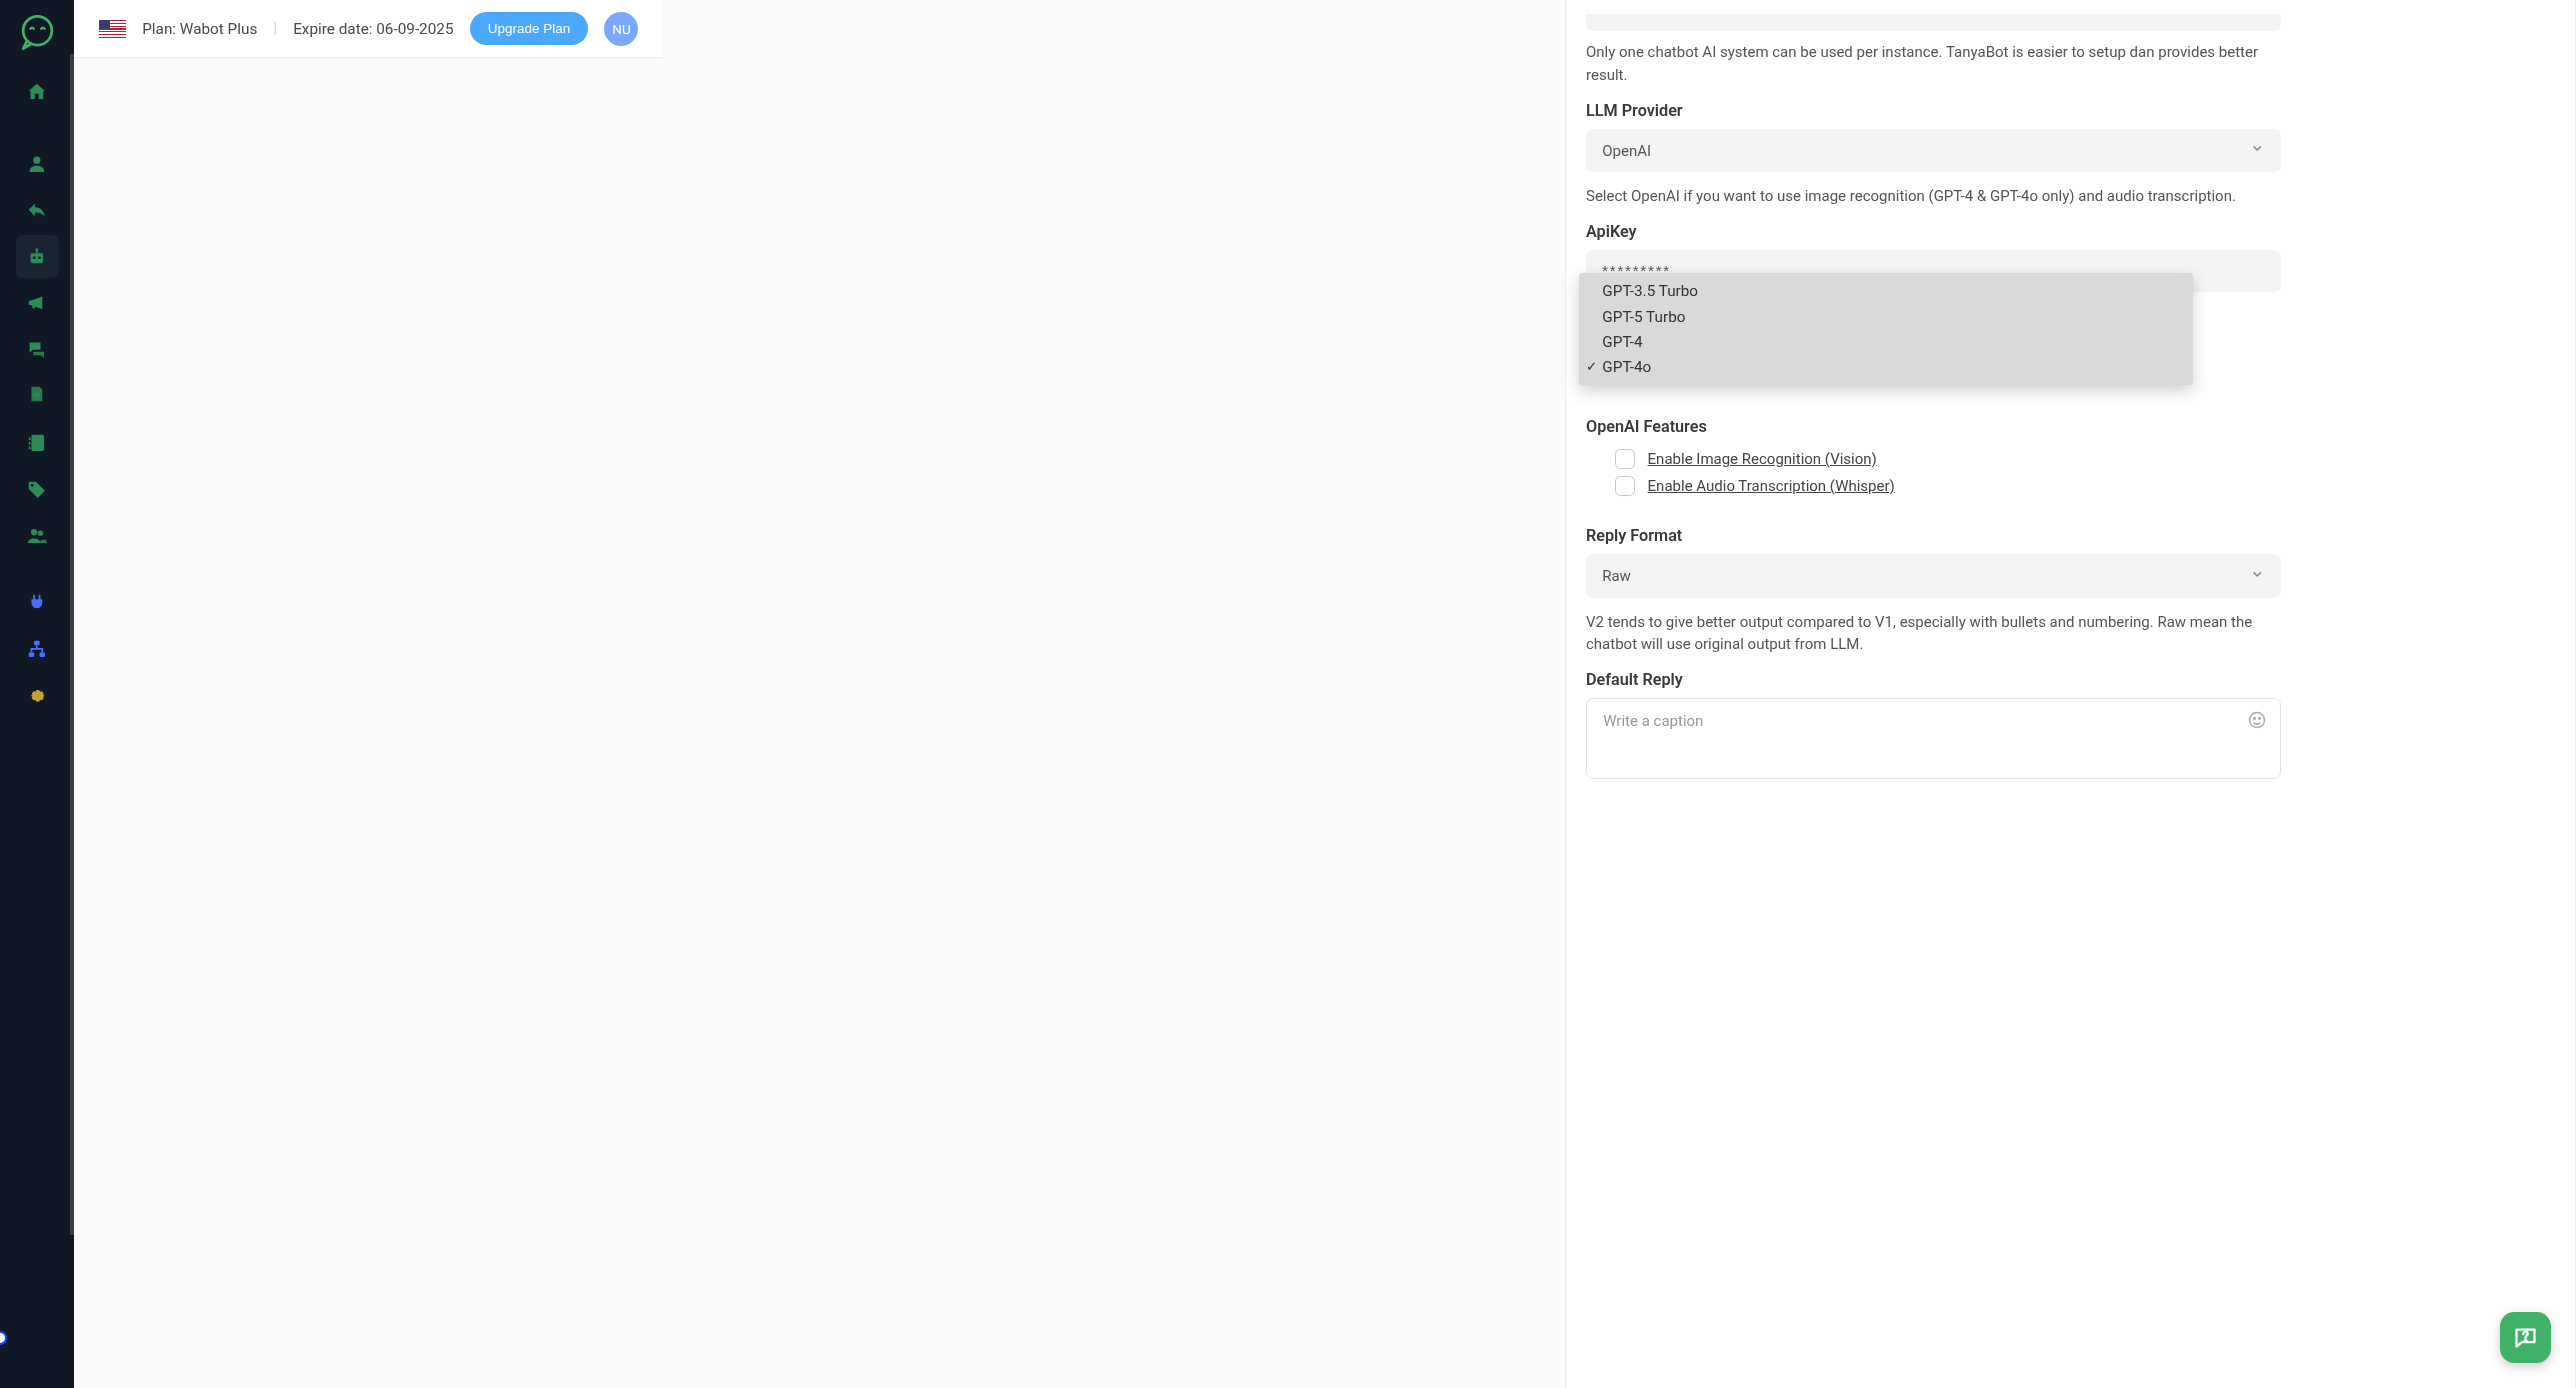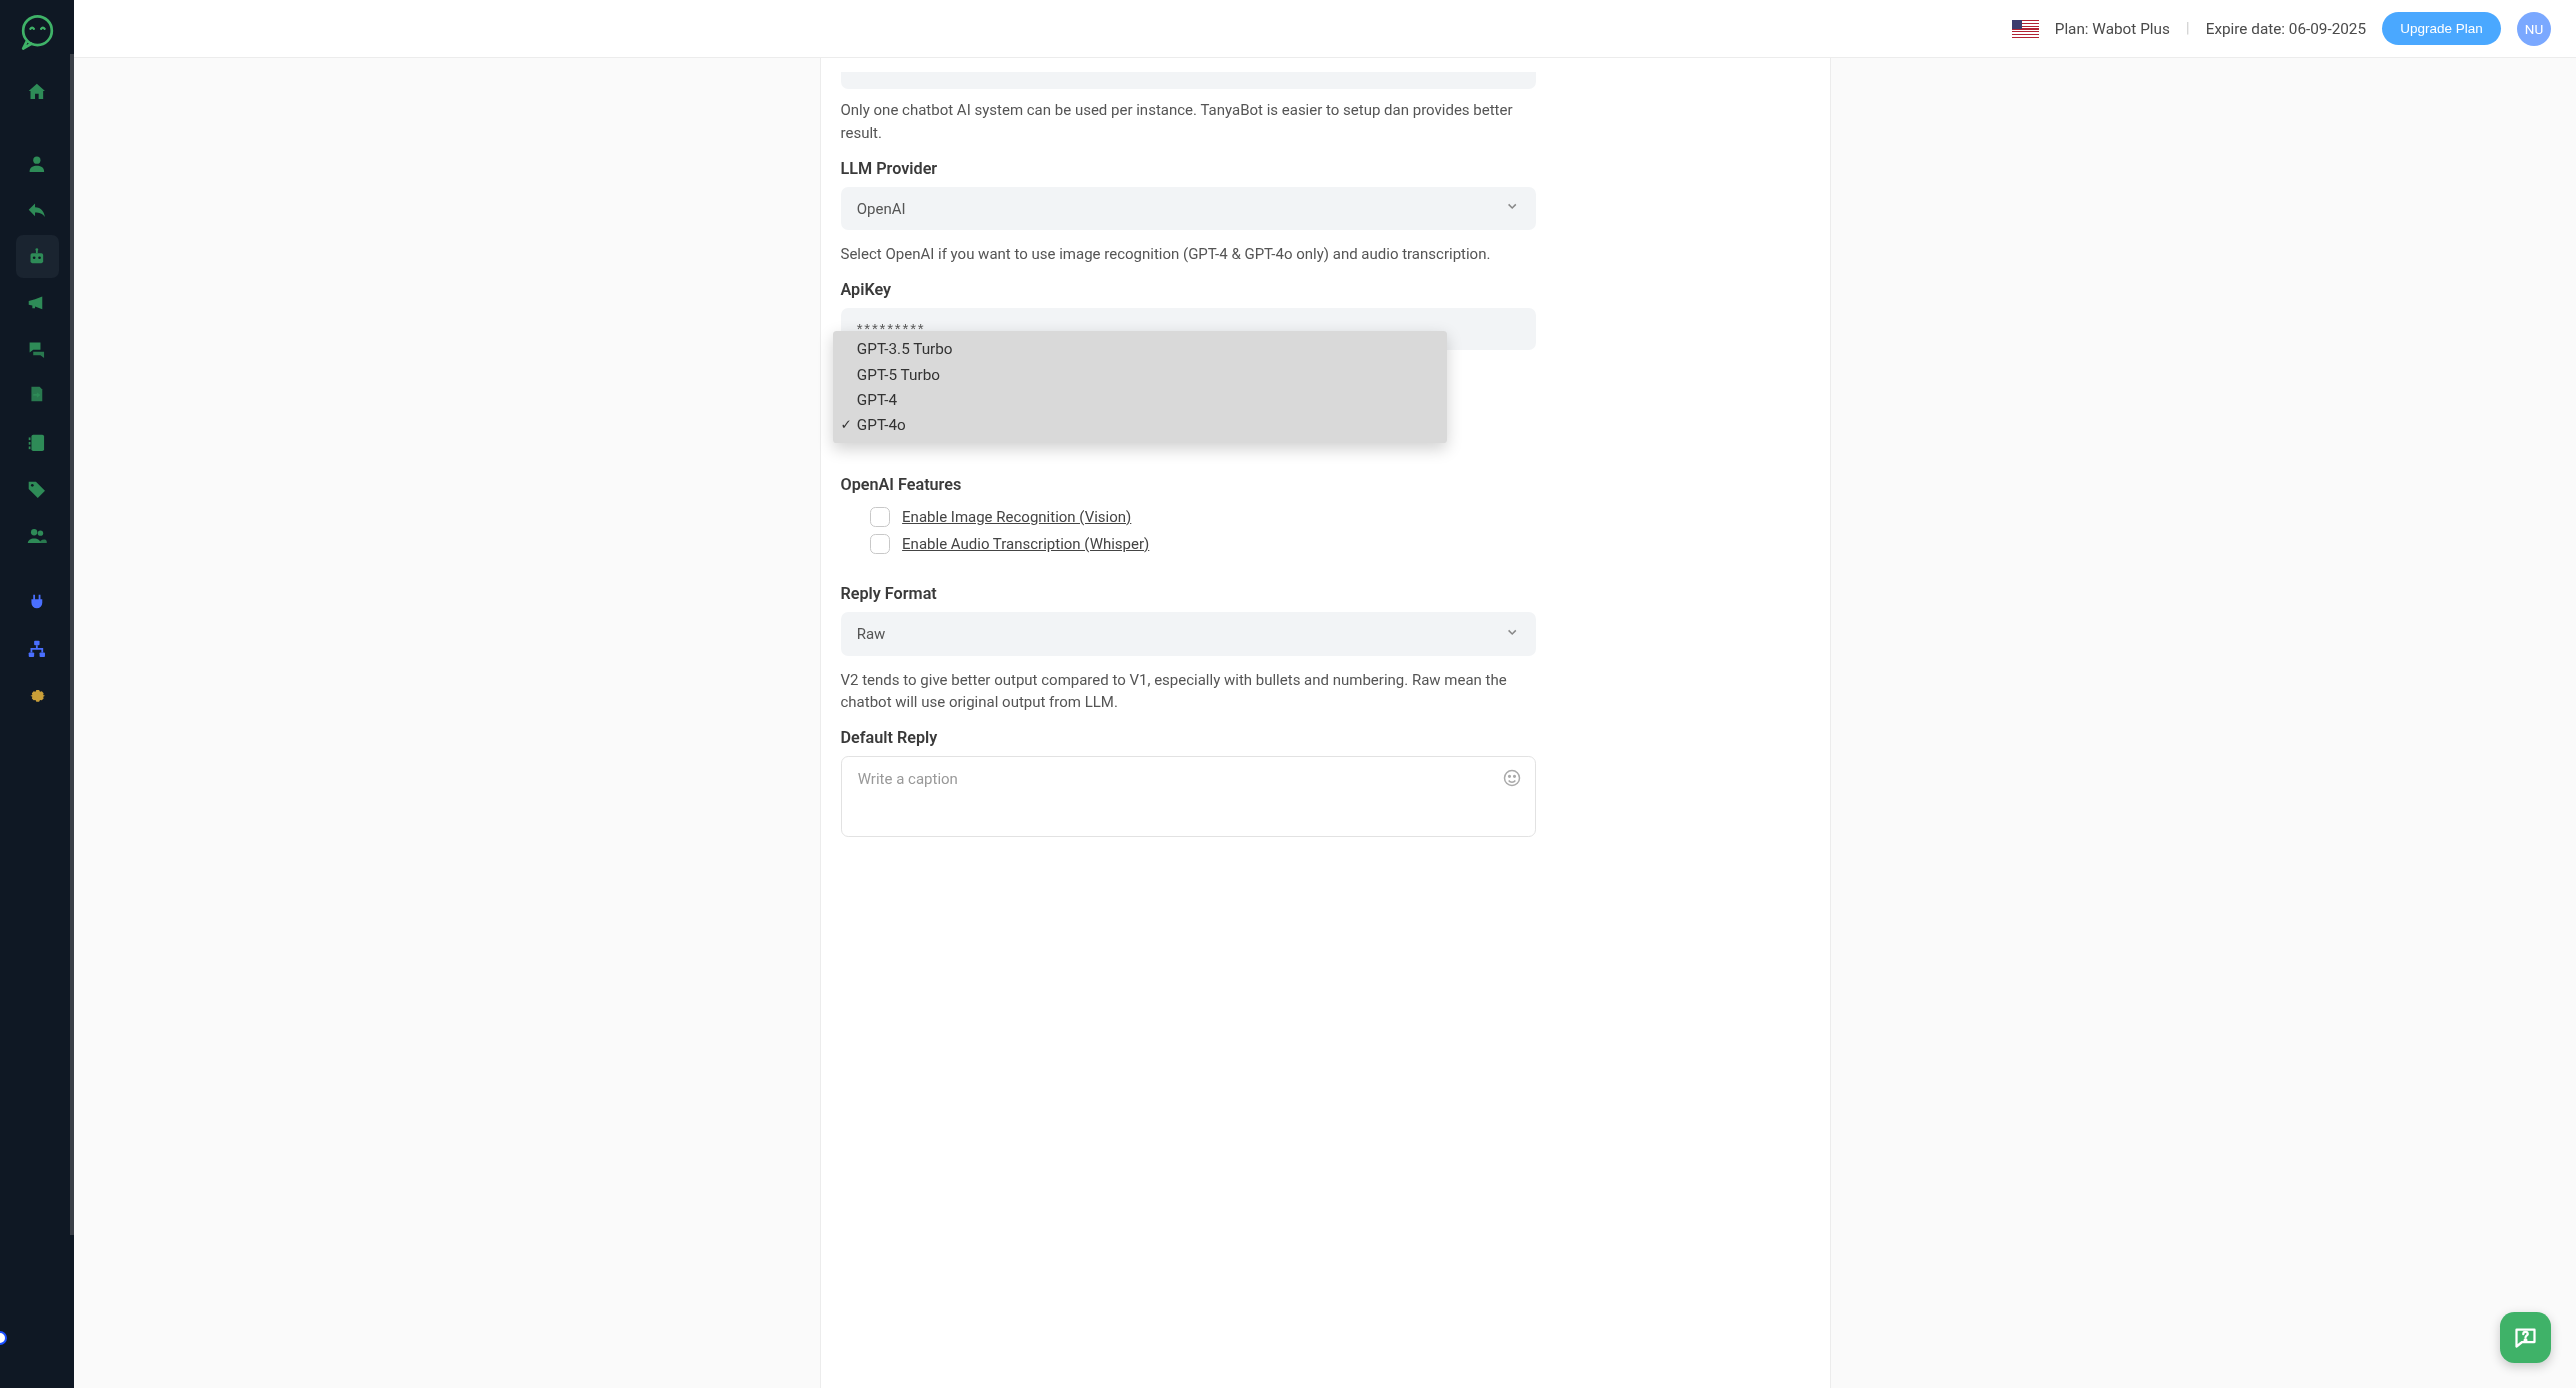--- a/index.html
+++ b/index.html
@@ -50,21 +50,21 @@
   position: absolute;
   bottom: 43px;
   left: -7.2px;
   width: 14.4px; height: 14.4px;
   background: #fff;
   border: 2.7px solid #1a4fff;
   border-radius: 50%;
 }
 
 
-.main { flex: 1; display: flex; flex-direction: column; min-width: 0; }
+.main { flex: 1; display: flex; flex-direction: row; min-width: 0; }
 
 
 .header {
   height: 58px;
   background: #fff;
   border-bottom: 0.9px solid #ececec;
   display: flex;
   align-items: center;
   justify-content: flex-end;
   padding: 0 25px;
@@ -107,21 +107,21 @@
   display: flex; align-items: center; justify-content: center;
   font-size: 13.5px;
   cursor: pointer;
 }
 
 
 .content {
   flex: 1;
   overflow: hidden;
   display: flex;
-  justify-content: center;
+  justify-content: flex-end;
   background: #fafafa;
 }
 .form-panel {
   width: 1011px;
   max-width: 100%;
   background: #fff;
   border-left: 0.9px solid #ececec;
   border-right: 0.9px solid #ececec;
   padding: 14.4px 0 36px 0;
   overflow: visible;

